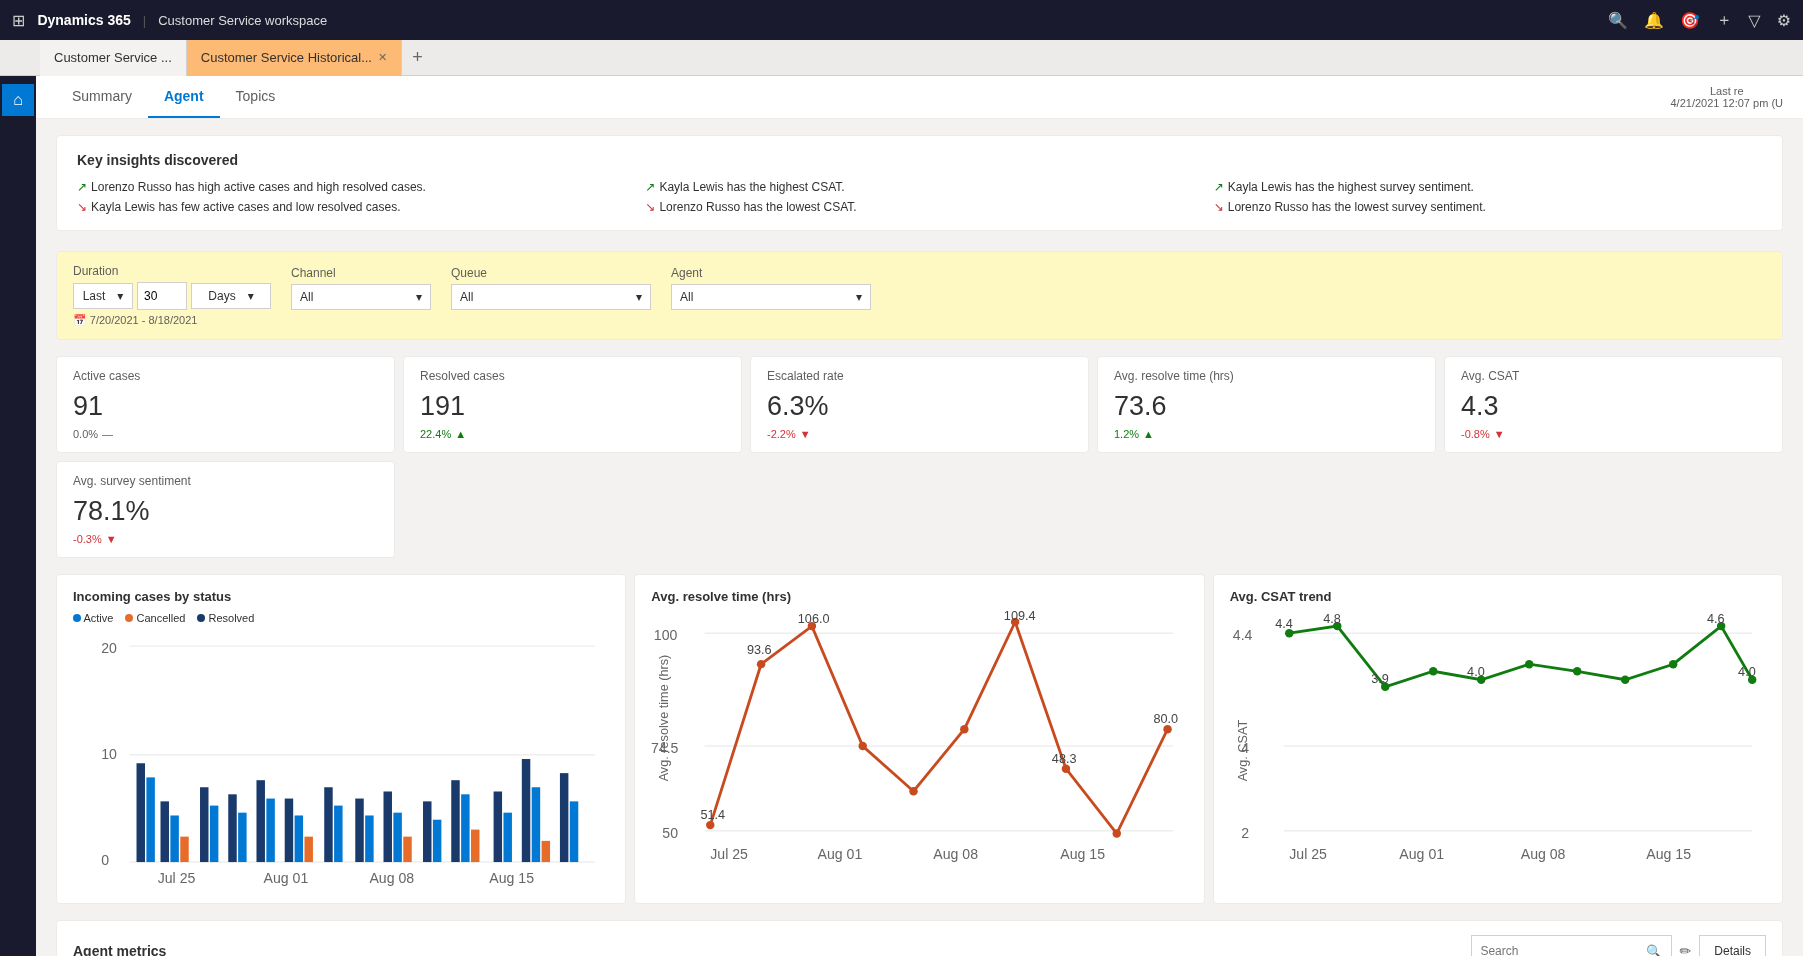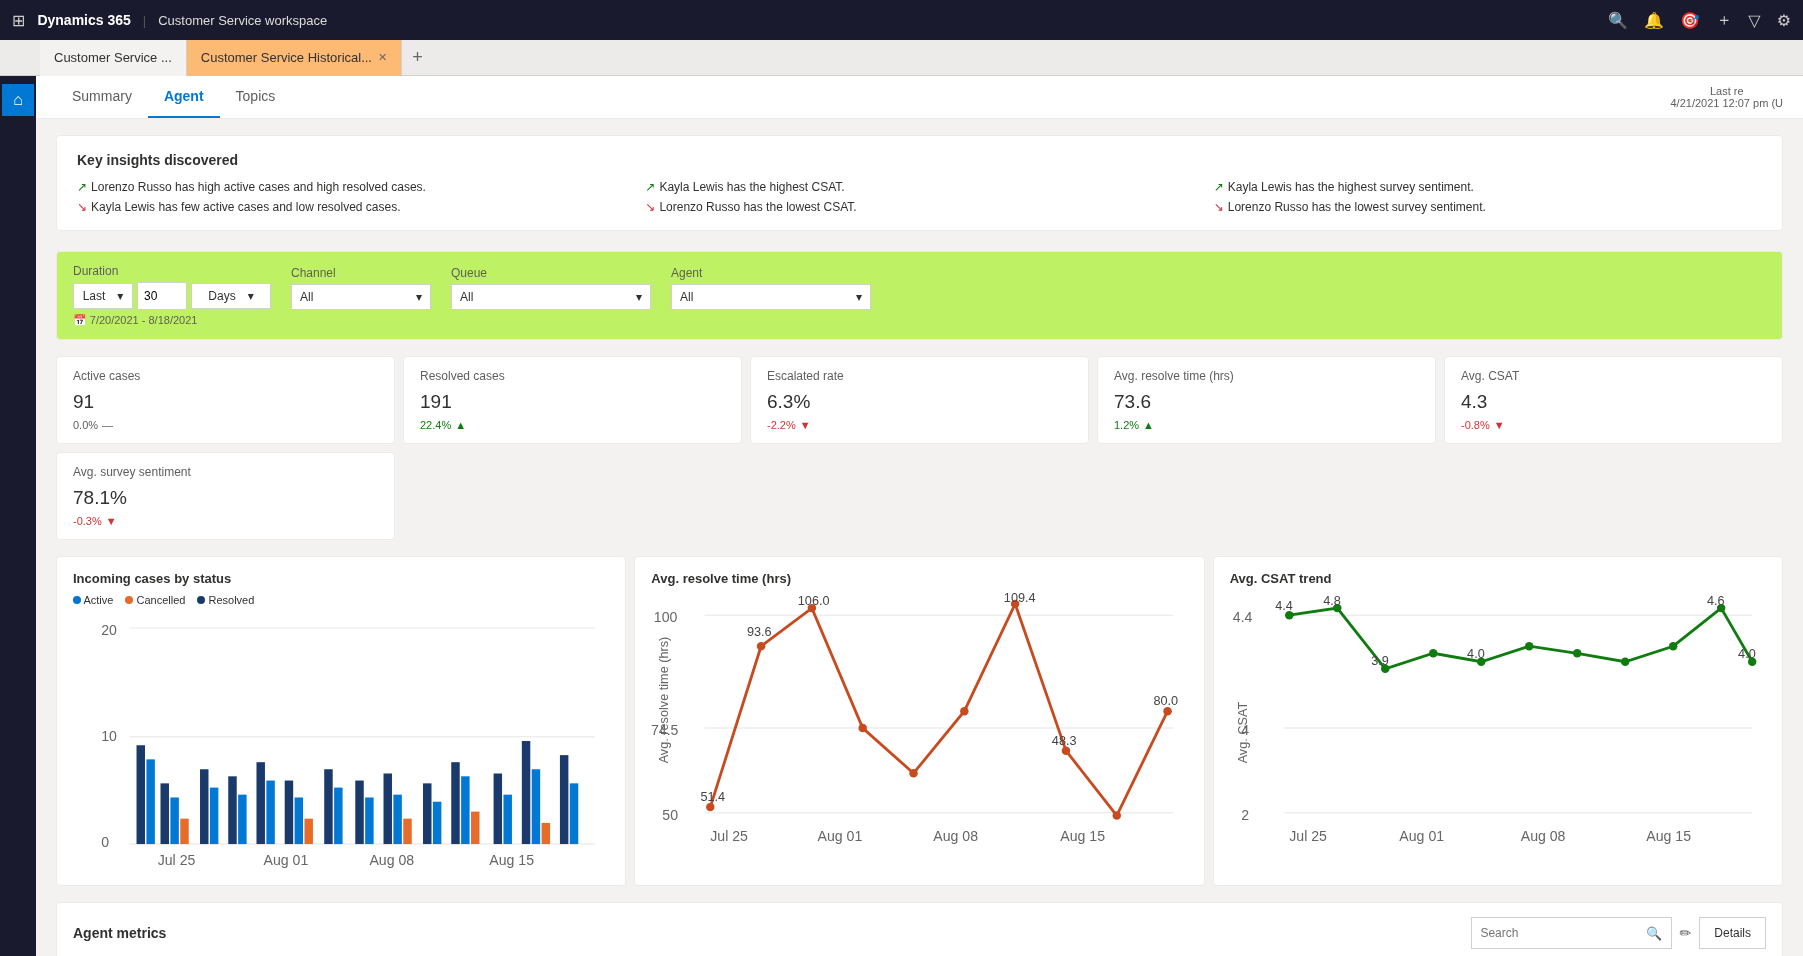--- a/index.html
+++ b/index.html
@@ -186,21 +186,21 @@
       gap: 8px;
       margin-bottom: 16px;
     }
     .kpi-card {
       background: white;
       border: 1px solid #edebe9;
       border-radius: 4px;
       padding: 12px 16px;
     }
     .kpi-title { font-size: 12px; color: #605e5c; margin-bottom: 8px; }
-    .kpi-value { font-size: 19px; font-weight: 300; color: #323130; margin-bottom: 6px; }
+    .kpi-value { font-size: 27px; font-weight: 300; color: #323130; margin-bottom: 6px; }
     .kpi-change {
       font-size: 11px;
       display: flex;
       align-items: center;
       gap: 4px;
     }
     .kpi-change.positive { color: #107c10; }
     .kpi-change.negative { color: #d13438; }
     .kpi-change.neutral { color: #605e5c; }
     .arrow-up { color: #107c10; }
@@ -342,21 +342,21 @@
           <span class="insight-down">↘</span>
           <span>Lorenzo Russo has the lowest CSAT.</span>
         </div>
         <div class="insight-item">
           <span class="insight-down">↘</span>
           <span>Lorenzo Russo has the lowest survey sentiment.</span>
         </div>
       </div>
     </div>
 
-    <div style="background:#bef264; border:1px solid #edebe9; border-radius:4px; padding:12px 16px; margin-bottom:16px;">
+    <div style="background:#fef9c3; border:1px solid #edebe9; border-radius:4px; padding:12px 16px; margin-bottom:16px;">
       <div class="filters-row">
 
         <div class="filter-group">
           <div class="filter-label">Duration</div>
           <div class="filter-controls">
             <div class="filter-select">
               <span>Last</span>
               <span>▾</span>
             </div>
             <input class="filter-input" value="30" style="">

